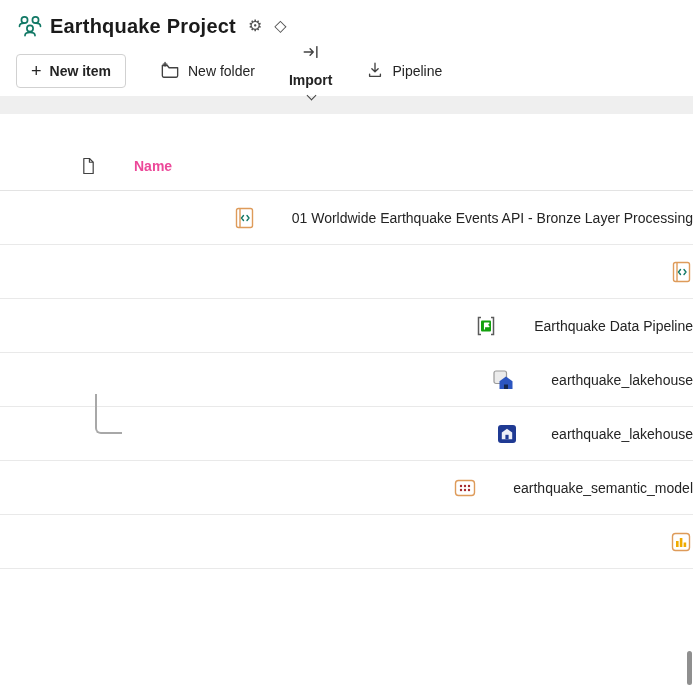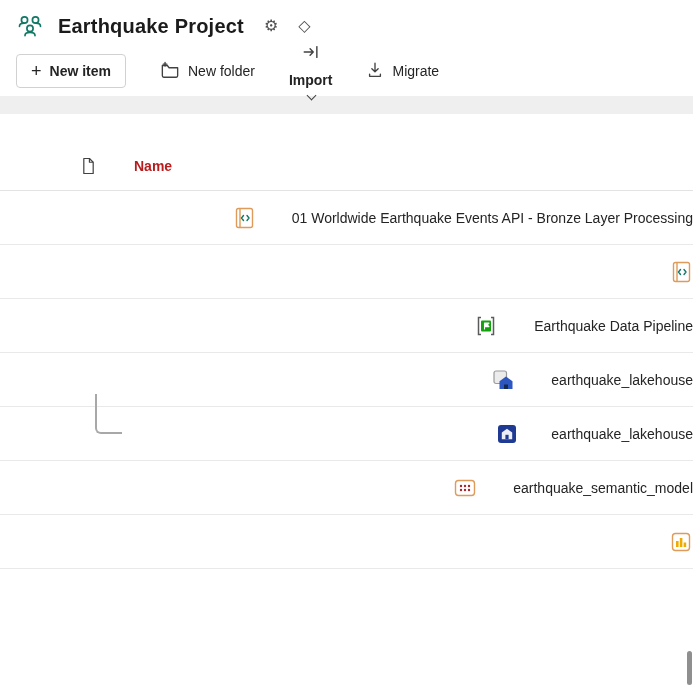--- a/index.html
+++ b/index.html
@@ -5,21 +5,21 @@
   * { box-sizing: border-box; }
   html, body { margin: 0; padding: 0; }
   body {
     width: 693px; height: 687px;
     font-family: "Liberation Sans", sans-serif;
     color: #242424; background: #ffffff;
     position: relative; overflow: hidden;
   }
 
   
-  .app-header { display: flex; align-items: center; gap: 14px; height: 48px; padding: 8px 16px 4px; }
+  .app-header { display: flex; align-items: center; gap: 6px; height: 48px; padding: 8px 16px 4px; }
   .ws-icon { display: flex; align-items: center; }
   .page-title { font-size: 20px; font-weight: 700; color: #1b1b1b; letter-spacing: .2px; }
   .title-icon { color: #525252; font-size: 16px; margin-left: 6px; line-height: 1; cursor: pointer; }
 
   
   .toolbar { display: flex; align-items: center; gap: 34px; height: 46px; padding: 0 16px; }
   .btn-new-item {
     display: flex; align-items: center; gap: 8px;
     height: 34px; padding: 0 14px;
     border: 1px solid #d1d1d1; border-radius: 4px; background: #fff;
@@ -39,21 +39,21 @@
     border-right: 1.5px solid #424242; border-bottom: 1.5px solid #424242;
     transform: rotate(45deg); display: inline-block;
   }
 
   
   .filter-band { height: 18px; background: #efefef; margin-top: 2px; }
 
   
   .table-header { display: flex; align-items: center; height: 77px; padding-top: 28px; border-bottom: 1px solid #e3e3e3; }
   .type-col-icon { margin-left: 76px; width: 24px; display: flex; justify-content: center; }
-  .name-col-label { margin-left: 34px; font-size: 14px; font-weight: 700; color: #b91c1c; }
+  .name-col-label { margin-left: 34px; font-size: 14px; font-weight: 700; color: #ec4899; }
 
   .row { position: relative; display: flex; align-items: center; height: 54px; border-bottom: 1px solid #e9e9e9; cursor: pointer; justify-content: flex-end; }
   .icon-cell { width: 24px; height: 24px; margin-left: 73px; display: flex; align-items: center; justify-content: center; flex: none; }
   .name-cell { margin-left: 36px; font-size: 14px; color: #242424; white-space: nowrap; }
   .row.child .icon-cell { margin-left: 133px; }
   .row.child .name-cell { margin-left: 32px; }
   .connector {
     position: absolute; left: 95px; top: -13px; width: 27px; height: 40px;
     border-left: 2px solid #a8a8a8; border-bottom: 2px solid #a8a8a8;
     border-bottom-left-radius: 6px;
@@ -106,21 +106,21 @@
     <span class="chev"></span>
   </button>
 
   <button class="tb-btn">
     <span>
       <svg width="18" height="18" viewBox="0 0 20 20">
         <path d="M10 2.5v9M6.5 8.5L10 12l3.5-3.5" fill="none" stroke="#424242" stroke-width="1.5" stroke-linecap="round" stroke-linejoin="round"></path>
         <path d="M4 14.5v2.5h12v-2.5" fill="none" stroke="#424242" stroke-width="1.5" stroke-linecap="round" stroke-linejoin="round"></path>
       </svg>
     </span>
-    <span>Migrate</span>
+    <span>Pipeline</span>
   </button>
 </div>
 
 <div class="filter-band"></div>
 
 <div class="table-header">
   <span class="type-col-icon">
     <svg width="15" height="18" viewBox="0 0 16 19">
       <path d="M3 1.5h6l4 4v12H3z" fill="none" stroke="#424242" stroke-width="1.3" stroke-linejoin="round"></path>
       <path d="M9 1.5v4h4" fill="none" stroke="#424242" stroke-width="1.3" stroke-linejoin="round"></path>

